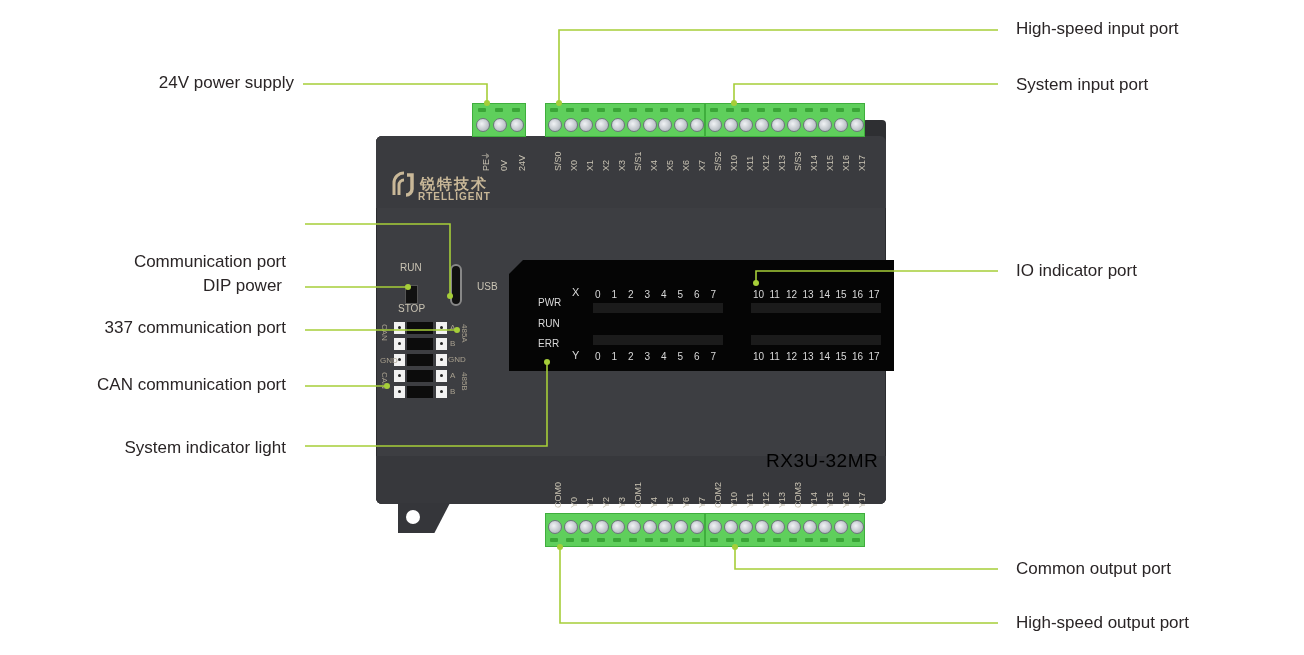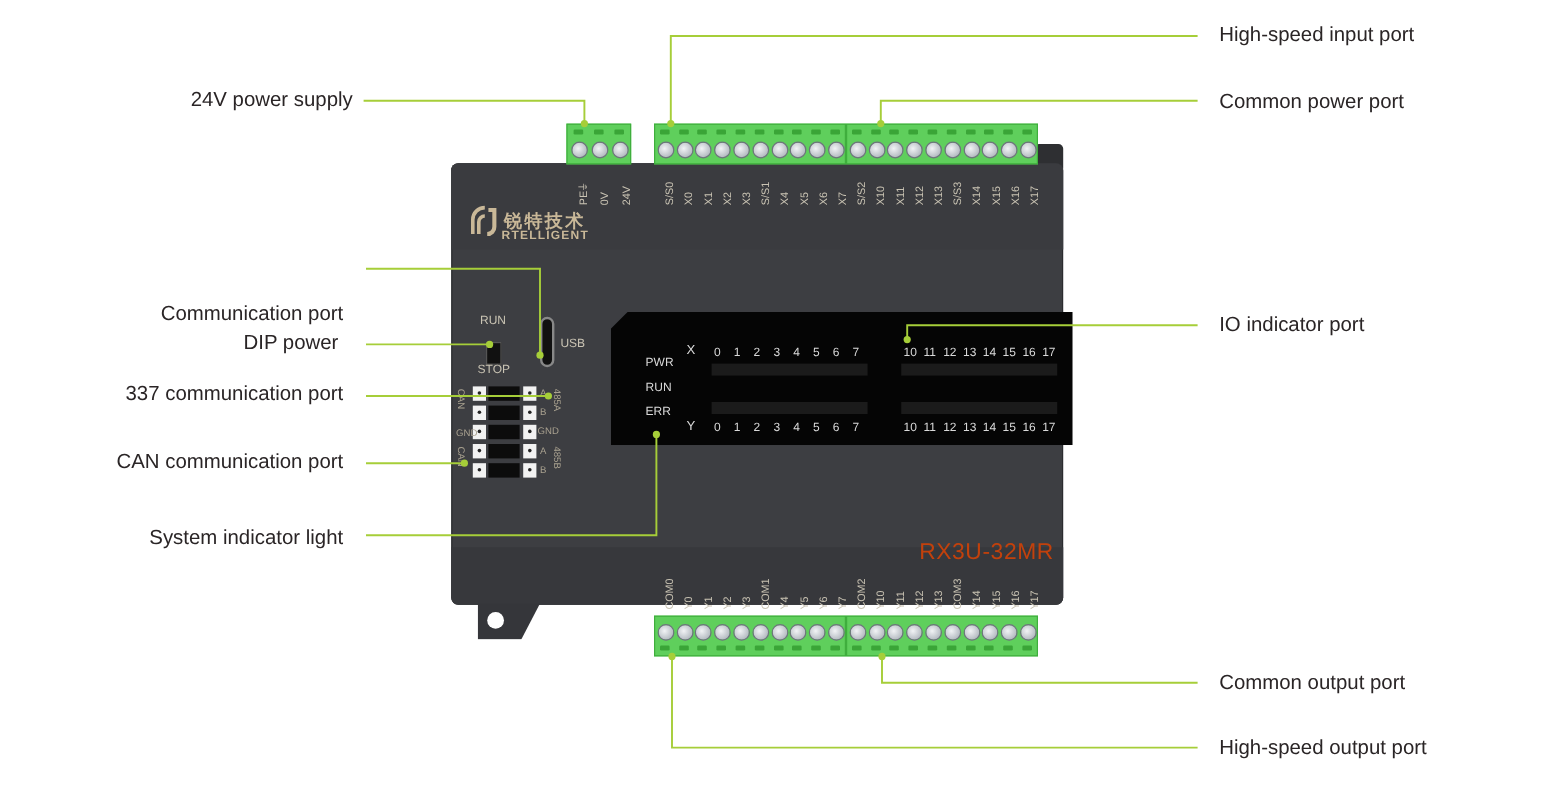--- a/index.html
+++ b/index.html
@@ -21,21 +21,21 @@
   .bottom-labels .pin-label span { top:34px; transform:rotate(-90deg); }
   .logo { position:absolute; left:392px; top:171px; display:flex; align-items:center; gap:6px; }
   .logo-mark { width:22px; height:26px; position:relative; }
   .logo-cn { color:#c9b898; font-size:15px; font-weight:bold; letter-spacing:2px; font-family:"DejaVu Sans", sans-serif; }
   .logo-en { position:absolute; left:418px; top:191px; color:#c9b898; font-size:10px; letter-spacing:1px; font-weight:bold; }
   .panel { position:absolute; left:509px; top:260px; width:385px; height:111px; background:#050505; clip-path:polygon(14px 0, 100% 0, 100% 100%, 0 100%, 0 14px); }
   .panel .txt { position:absolute; color:#d9d9d9; font-size:10px; }
   .panel .bar { position:absolute; height:10px; background:#1b1b1b; }
   .digits { position:absolute; display:flex; gap:0; }
   .digits span { display:inline-block; width:16.5px; text-align:left; color:#d9d9d9; font-size:10px; }
-  .model { position:absolute; left:766px; top:450px; color:#c2410c; font-size:19px; letter-spacing:0.5px; }
+  .model { position:absolute; left:766px; top:450px; color:#000000; font-size:19px; letter-spacing:0.5px; }
   .run-lbl, .stop-lbl, .usb-lbl { position:absolute; color:#c9c3b3; font-size:10px; }
   .switch { position:absolute; left:405px; top:285px; width:11px; height:17px; background:#111; border:1px solid #555; }
   .usb { position:absolute; left:450px; top:264px; width:12px; height:42px; background:#111; border:2px solid #888; border-radius:8px; box-sizing:border-box; }
   .rs485 { position:absolute; left:380px; top:320px; width:88px; height:82px; }
   .rs-row { position:absolute; left:14px; width:54px; height:13px; }
   .rs-pin { position:absolute; top:0; width:11px; height:12px; background:#f2f2f2; }
   .rs-pin::after { content:""; position:absolute; left:4px; top:4px; width:3px; height:3px; background:#222; border-radius:50%; }
   .rs-black { position:absolute; top:0; width:26px; height:12px; background:#0c0c0c; left:13px; }
   .rs-side { position:absolute; color:#a8a08f; font-size:8px; }
   .mount-tab { position:absolute; left:398px; top:503px; width:52px; height:30px; background:#35363a; clip-path:polygon(0 0, 100% 0, 70% 100%, 0 100%); }
@@ -86,21 +86,21 @@
 </svg>
 
 <div class="callout left" style="right:1010px; top:73px;">24V power supply</div>
 <div class="callout left" style="right:1018px; top:212px;margin-top:40px;">Communication port</div>
 <div class="callout left" style="right:1022px; top:276px;">DIP power</div>
 <div class="callout left" style="right:1018px; top:318px;">337 communication port</div>
 <div class="callout left" style="right:1018px; top:375px;">CAN communication port</div>
 <div class="callout left" style="right:1018px; top:438px;">System indicator light</div>
 
 <div class="callout" style="left:1016px; top:19px;text-align:center;">High-speed input port</div>
-<div class="callout" style="left:1016px; top:75px;">Common power port</div>
+<div class="callout" style="left:1016px; top:75px;">System input port</div>
 <div class="callout" style="left:1016px; top:261px;">IO indicator port</div>
 <div class="callout" style="left:1016px; top:559px;">Common output port</div>
 <div class="callout" style="left:1016px; top:613px;">High-speed output port</div>
 
 <div class="tab-right"></div>
 <div class="device">
   <div class="device-top"></div>
   <div class="device-bottom"></div>
 </div>
 <div class="mount-tab"></div>
@@ -286,21 +286,21 @@
     <path d="M15 4 H20 V18 A6 6 0 0 1 14 24" stroke="#c9b898" stroke-width="3.5" fill="none"></path>
   </svg>
   <span class="logo-cn">锐特技术</span>
 </div>
 <div class="logo-en">RTELLIGENT</div>
 
 <div class="run-lbl" style="left:400px; top:262px;">RUN</div>
 <div class="switch"></div>
 <div class="stop-lbl" style="left:398px; top:303px;">STOP</div>
 <div class="usb"></div>
-<div class="usb-lbl" style="left:467px; top:281px;">USB</div>
+<div class="usb-lbl" style="left:477px; top:281px;">USB</div>
 
 <div class="rs485">
   <div class="rs-row" style="top:2px;">
       <div class="rs-pin" style="left:0"></div>
       <div class="rs-black"></div>
       <div class="rs-pin" style="left:42px"></div>
     </div>
   <div class="rs-row" style="top:18px;">
       <div class="rs-pin" style="left:0"></div>
       <div class="rs-black"></div>

